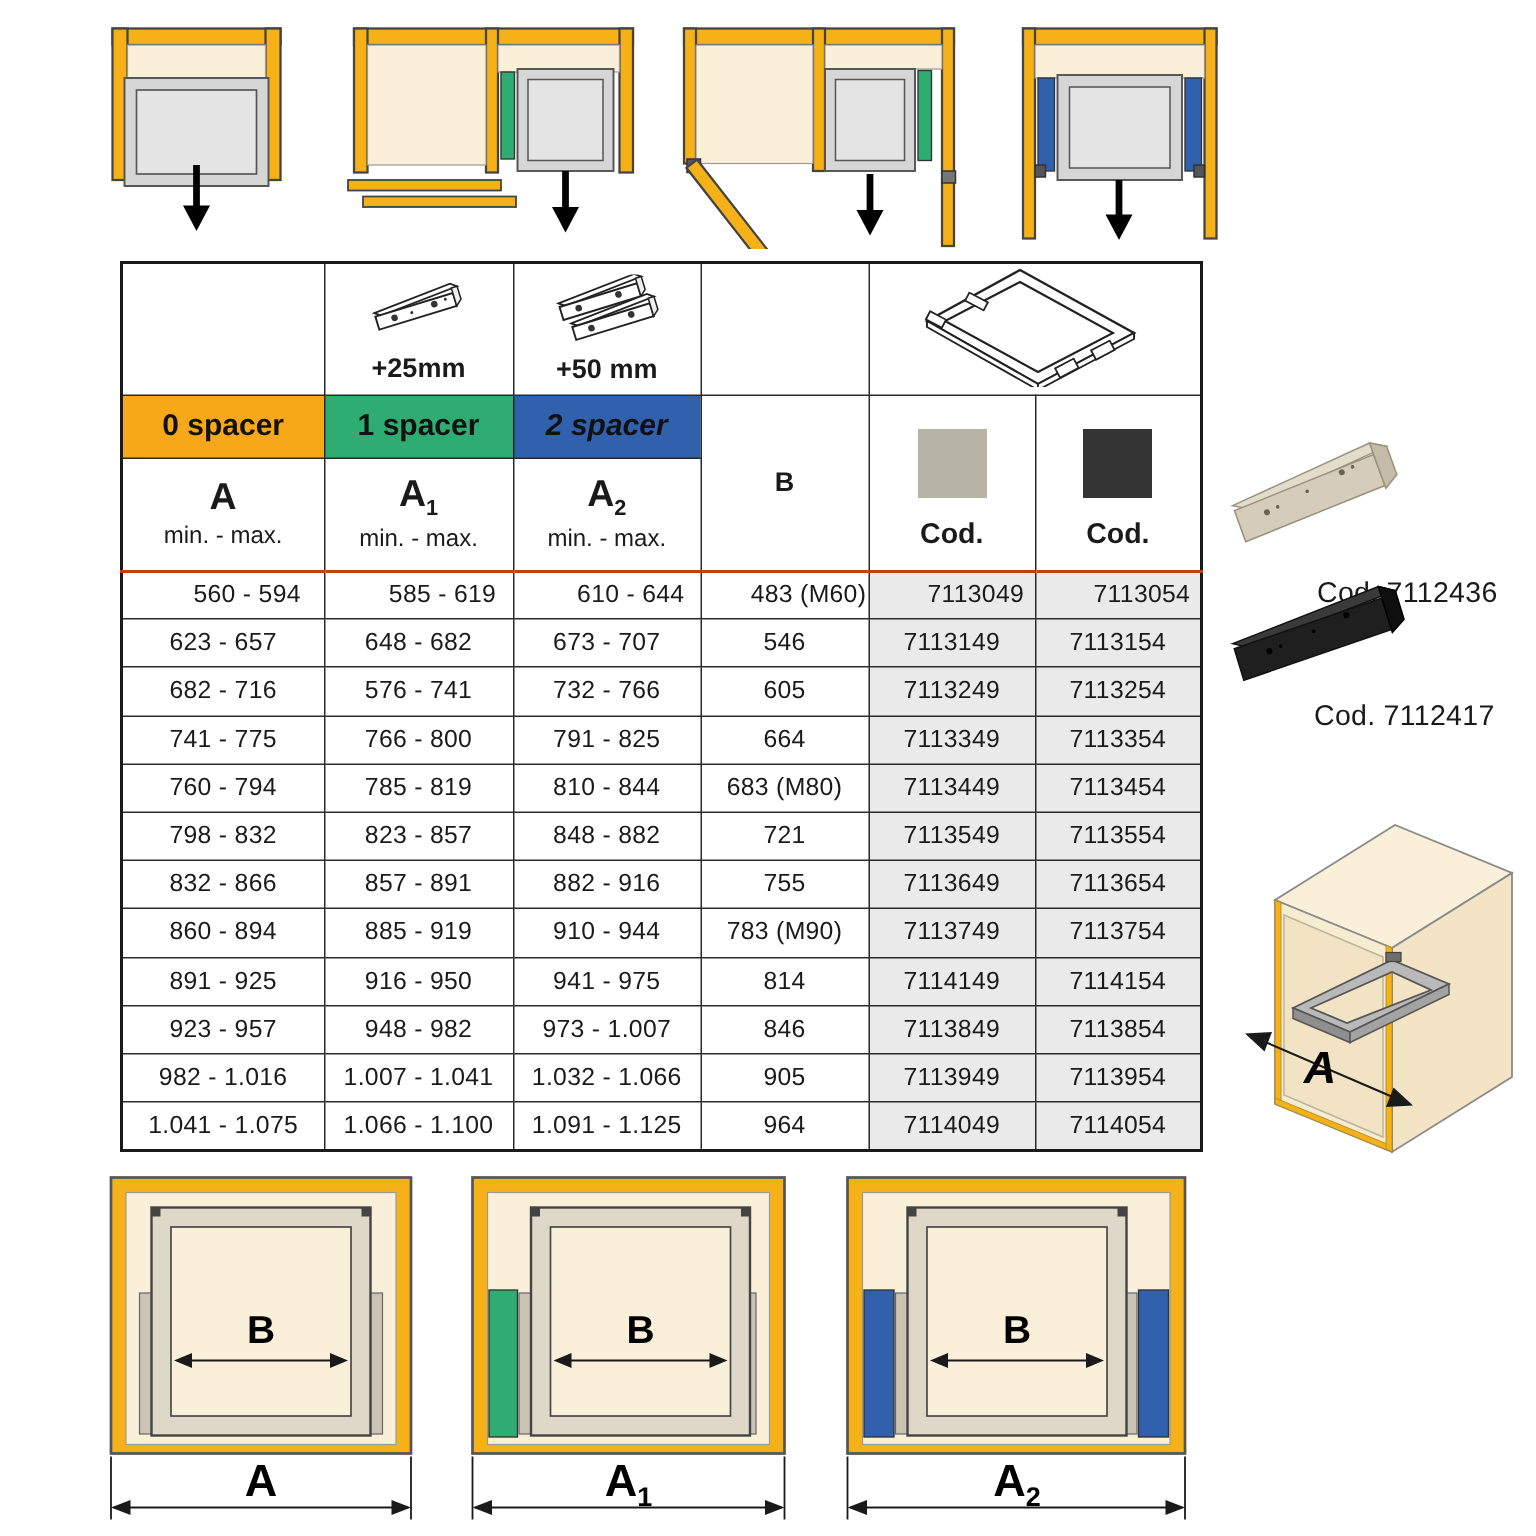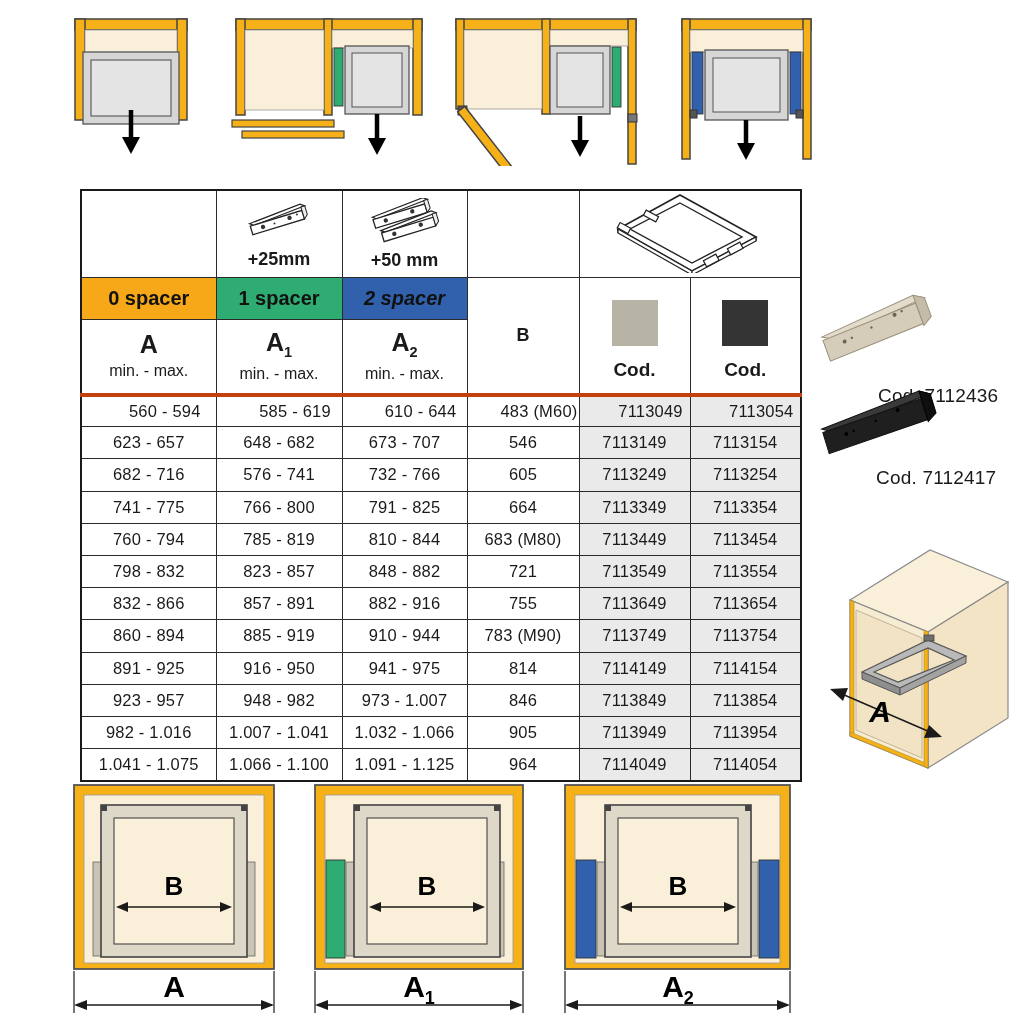--- a/index.html
+++ b/index.html
@@ -5,21 +5,21 @@
   html,body{margin:0;padding:0;background:#fff;}
   .page{position:relative;width:1024px;height:1024px;background:#fff;
         font-family:"Liberation Sans",sans-serif;color:#1a1a1a;overflow:hidden;}
   .abs{position:absolute;}
 
   
   table.spec{border-collapse:collapse;table-layout:fixed;width:720px;border:2px solid #1a1a1a;}
   table.spec td{border:1px solid #2a2a2a;text-align:center;vertical-align:middle;padding:0;}
   tr.hr1{height:87px;} tr.hr2{height:42px;} tr.hr3{height:75px;}
   tbody.data tr{height:32.2px;font-size:16.5px;letter-spacing:.2px;}
-  tbody.data tr:first-child td{border-top:4px solid #c2410c;padding-left:32px;}
+  tbody.data tr:first-child td{border-top:2px solid #c2410c;padding-left:32px;}
   td.codcell{background:var(--cod_cell_bg);}
   .band{font-weight:bold;font-size:20px;color:#111;}
   .band0{background:var(--orange);} .band1{background:var(--green);} .band2{background:var(--blue);font-style:italic;}
   .acol{font-weight:bold;font-size:25px;line-height:1;}
   .acol sub{font-size:58%;}
   .minmax{font-weight:normal;font-size:16px;margin-top:5px;}
   .bhead{font-weight:bold;font-size:18px;}
   .codhead{font-weight:bold;font-size:19px;margin-top:9px;}
   .swatch{display:inline-block;width:46px;height:46px;margin-top:10px;}
   .sw-grey{background:var(--swatch_grey);} .sw-dark{background:var(--swatch_dark);}
@@ -98,21 +98,21 @@
     <rect x="27" y="36" width="83" height="70" style="fill:var(--drawer_grey)" stroke="#555" stroke-width="1.3"></rect>
     <rect x="35" y="44" width="67" height="54" style="fill:var(--drawer_light)" stroke="#555" stroke-width="1"></rect>
     <rect x="12" y="96" width="7" height="8" fill="#555" stroke="#333"></rect>
     <rect x="118" y="96" width="7" height="8" fill="#555" stroke="#333"></rect>
     <g>
       <line x1="68" y1="106" x2="68" y2="132" stroke="#000" stroke-width="4.5"></line>
       <polygon points="68,146 59,129 77,129" fill="#000"></polygon>
     </g>
   </svg>
 
-  <div class="abs" style="left:80px;top:189px">
+  <div class="abs" style="left:80px;top:174px">
     <table class="spec">
       <colgroup>
         <col style="width:135px">
           <col style="width:126px">
           <col style="width:125px">
         <col style="width:112px">
           <col style="width:111px">
           <col style="width:111px">
       </colgroup>
       <thead>

